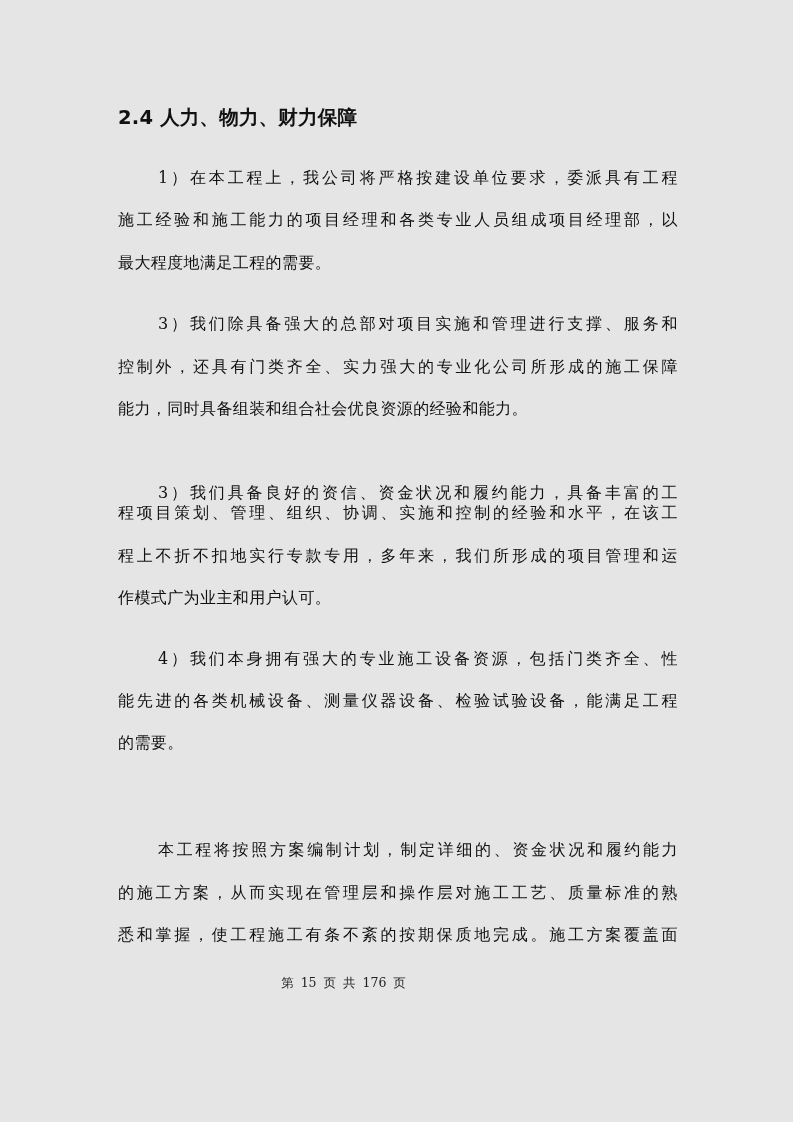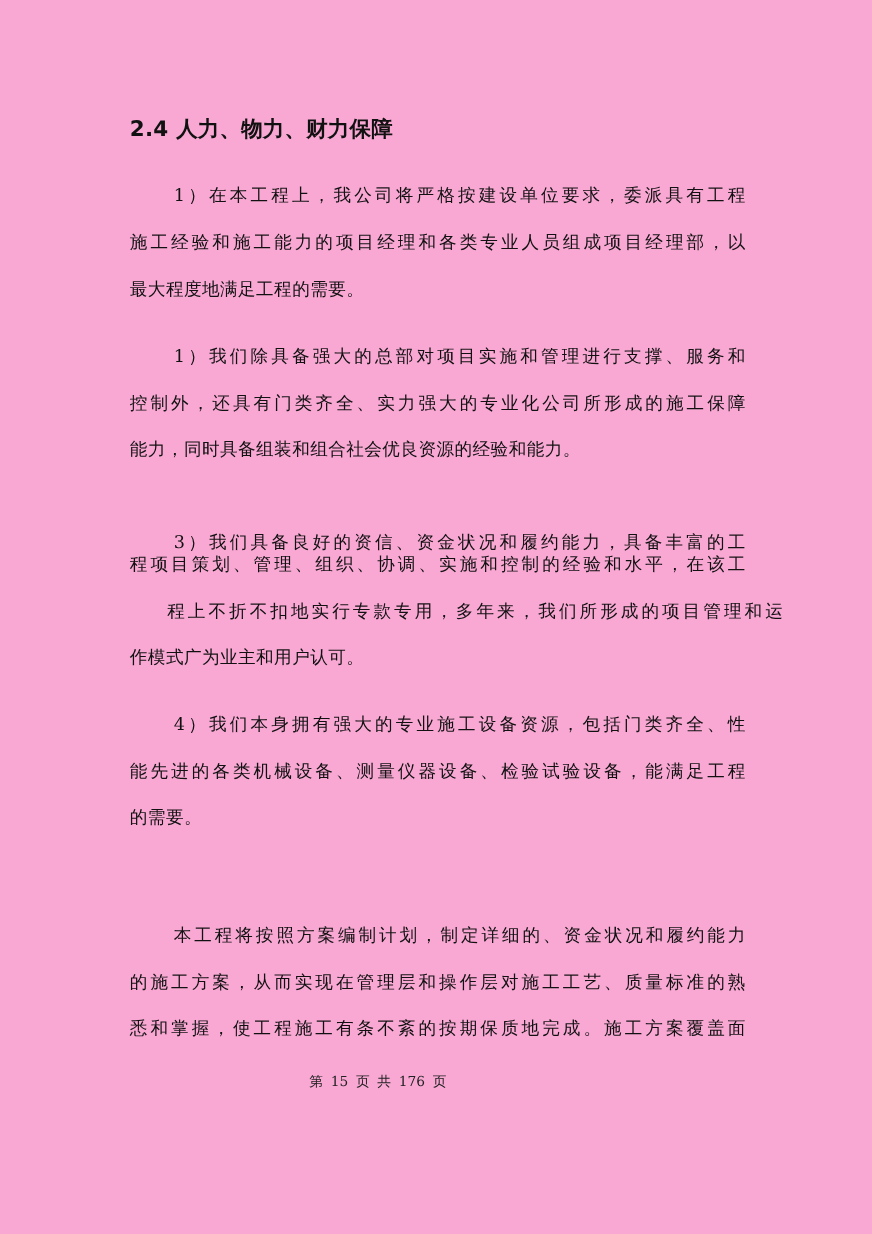--- a/index.html
+++ b/index.html
@@ -13,21 +13,21 @@
       position: relative;
       overflow: hidden;
       font-family: "DejaVu Serif", "Liberation Serif", serif;
       color: #111111;
     }
     .page {
       position: absolute;
       left: 0; top: 0;
       width: 793px;
       height: 1122px;
-      background: #f9a8d4;
+      background: #e5e5e5;
     }
     .line {
       position: absolute;
       left: 118px;
       width: 560px;
       font-size: 16px;
       line-height: 24px;
       white-space: nowrap;
       letter-spacing: 0.4px;
     }
@@ -64,27 +64,27 @@
 <body>
 
 <div class="page">
 
   <div class="heading" style="top:106px;">2.4 人力、物力、财力保障</div>
 
   <div class="line indent justify" style="top:166px;">1）在本工程上，我公司将严格按建设单位要求，委派具有工程</div>
   <div class="line justify" style="top:208px;">施工经验和施工能力的项目经理和各类专业人员组成项目经理部，以</div>
   <div class="line" style="top:251px;">最大程度地满足工程的需要。</div>
 
-  <div class="line indent justify" style="top:312px;">1）我们除具备强大的总部对项目实施和管理进行支撑、服务和</div>
+  <div class="line indent justify" style="top:312px;">3）我们除具备强大的总部对项目实施和管理进行支撑、服务和</div>
   <div class="line justify" style="top:355px;">控制外，还具有门类齐全、实力强大的专业化公司所形成的施工保障</div>
   <div class="line" style="top:397px;">能力，同时具备组装和组合社会优良资源的经验和能力。</div>
 
   <div class="line indent justify" style="top:459px;margin-top:22px;">3）我们具备良好的资信、资金状况和履约能力，具备丰富的工</div>
   <div class="line justify" style="top:501px;">程项目策划、管理、组织、协调、实施和控制的经验和水平，在该工</div>
-  <div class="line justify" style="top:544px;margin-left:34px;">程上不折不扣地实行专款专用，多年来，我们所形成的项目管理和运</div>
+  <div class="line justify" style="top:544px;">程上不折不扣地实行专款专用，多年来，我们所形成的项目管理和运</div>
   <div class="line" style="top:586px;">作模式广为业主和用户认可。</div>
 
   <div class="line indent justify" style="top:647px;">4）我们本身拥有强大的专业施工设备资源，包括门类齐全、性</div>
   <div class="line justify" style="top:689px;">能先进的各类机械设备、测量仪器设备、检验试验设备，能满足工程</div>
   <div class="line" style="top:731px;">的需要。</div>
 
 
   <div class="line indent justify" style="top:838px;">本工程将按照方案编制计划，制定详细的、资金状况和履约能力</div>
   <div class="line justify" style="top:881px;">的施工方案，从而实现在管理层和操作层对施工工艺、质量标准的熟</div>
   <div class="line justify" style="top:923px;">悉和掌握，使工程施工有条不紊的按期保质地完成。施工方案覆盖面</div>

